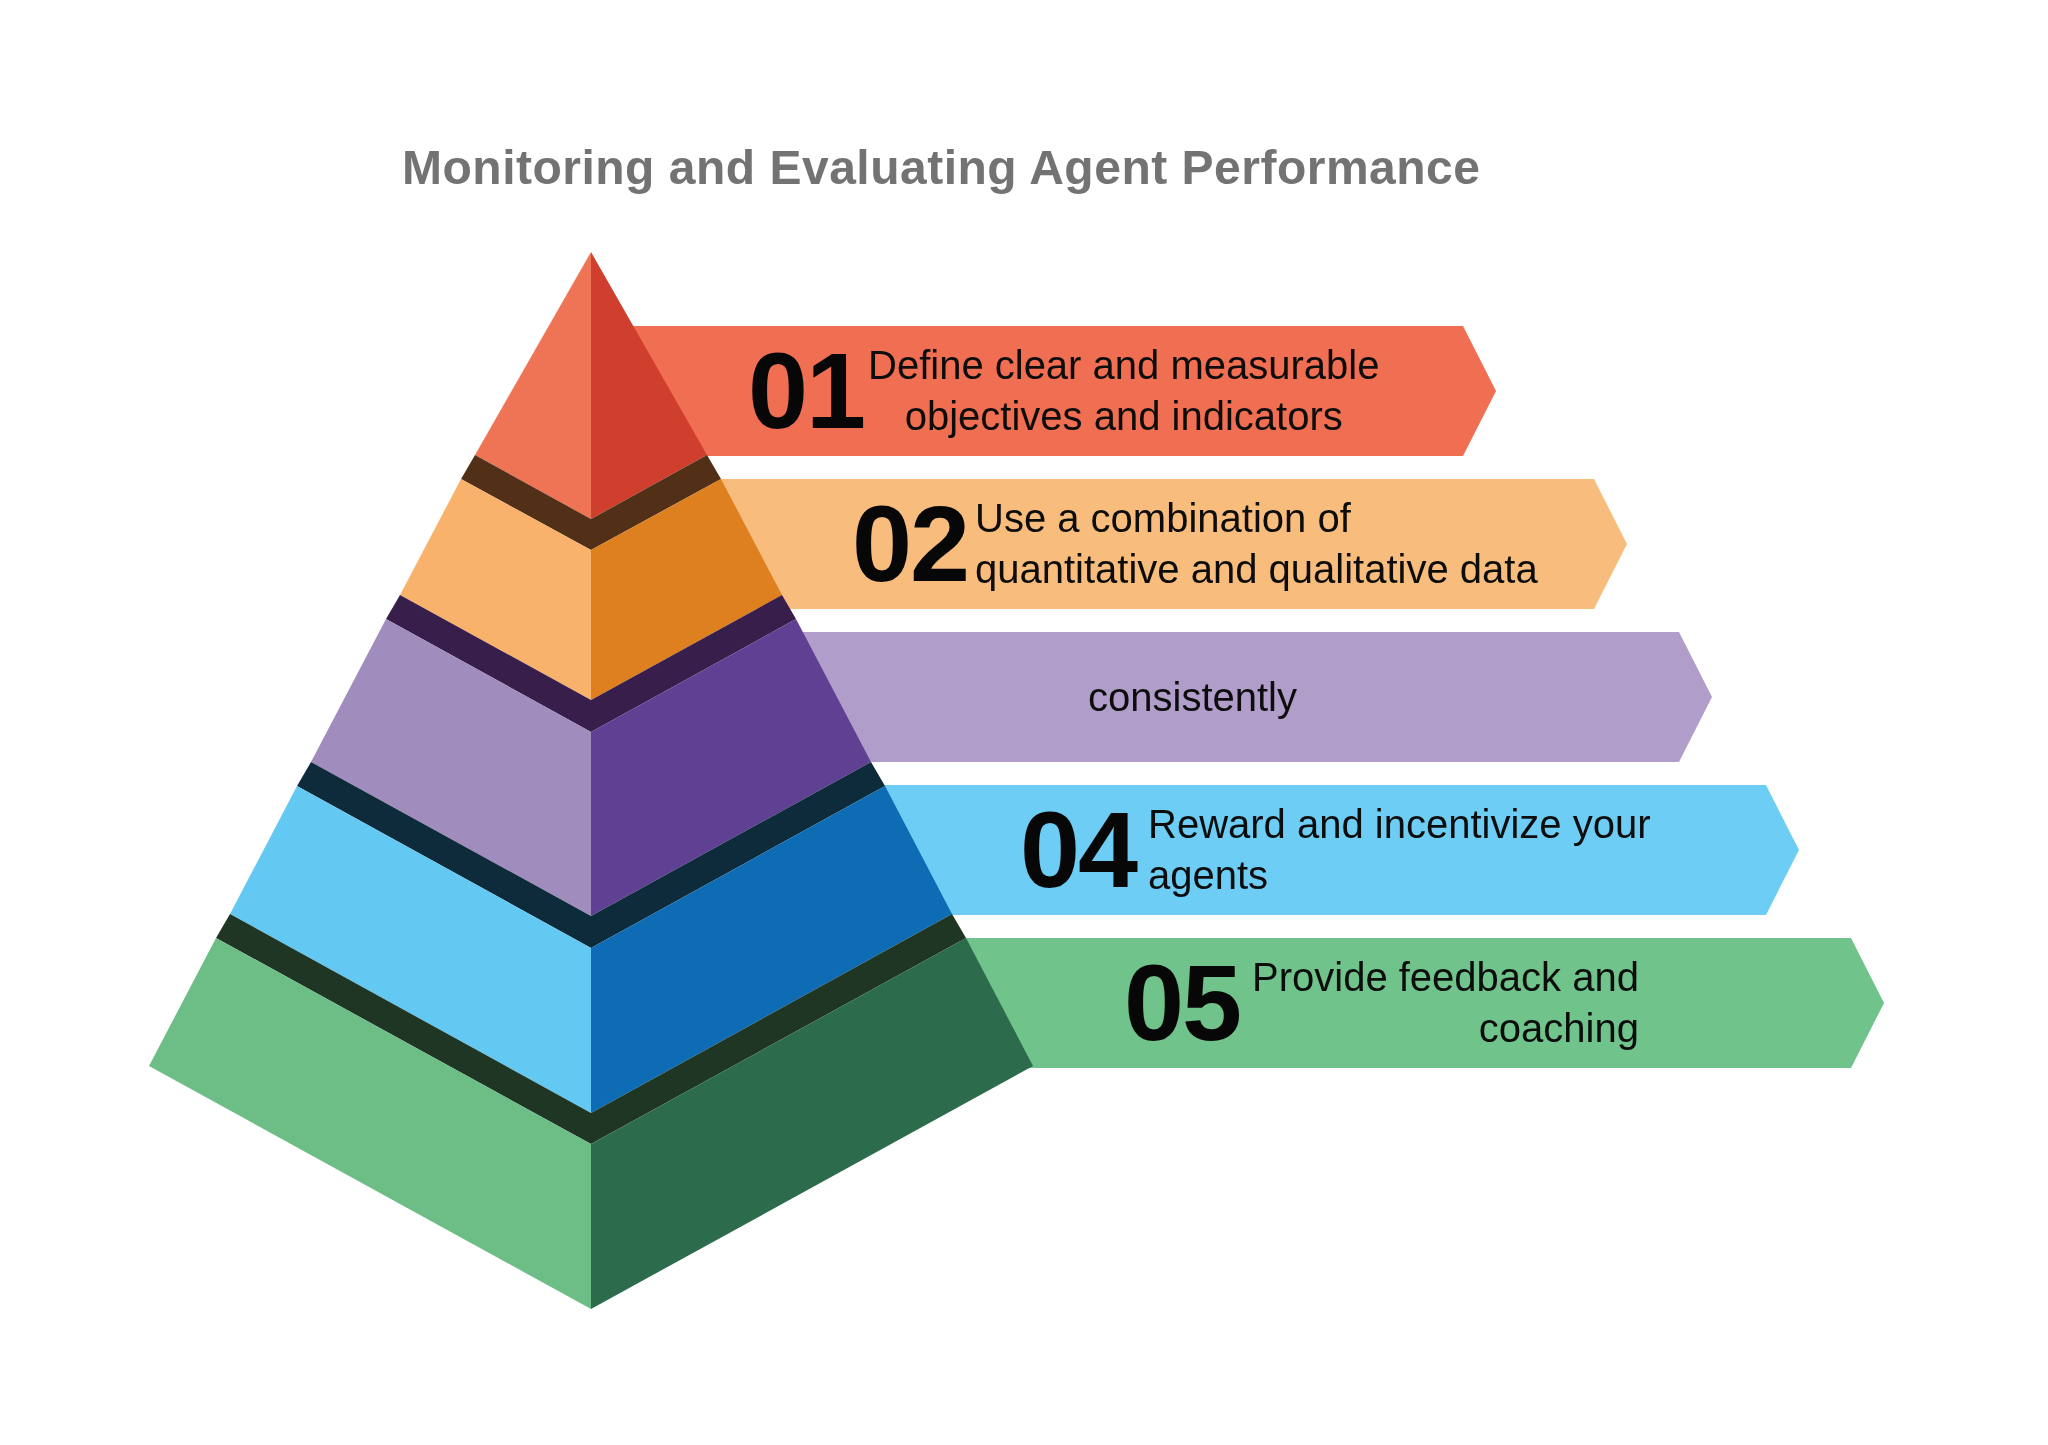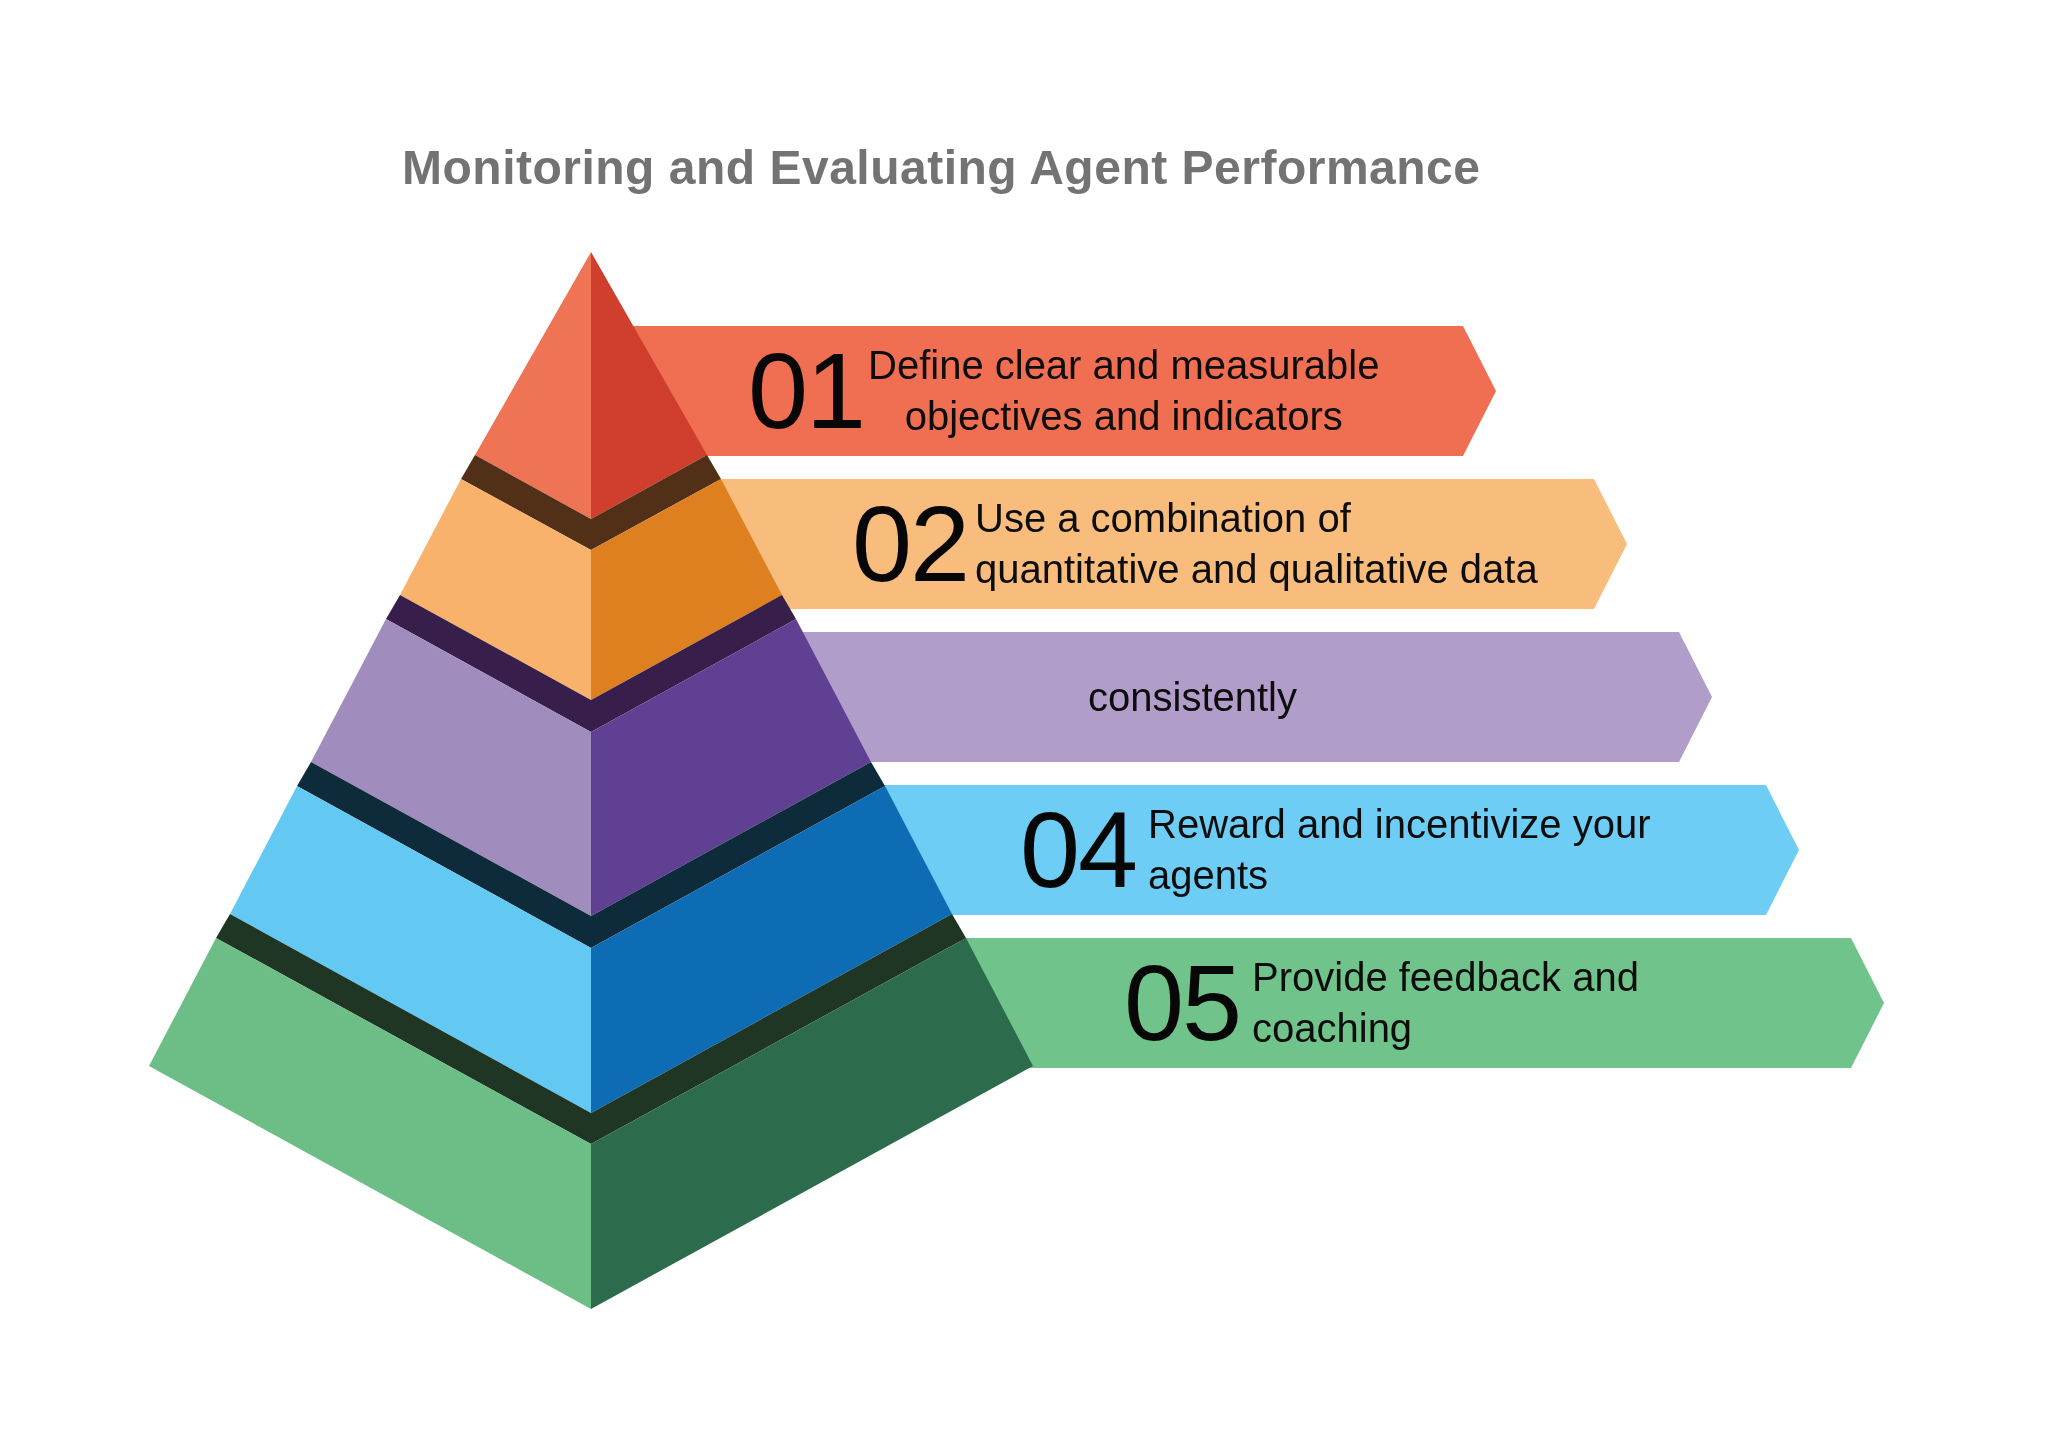--- a/index.html
+++ b/index.html
@@ -33,21 +33,21 @@
   .banner-content {
     position: absolute;
     height: 130px;
     display: flex;
     align-items: center;
     pointer-events: none;
   }
   .banner-number {
     position: absolute;
     font-size: 108px;
-    font-weight: 400;
+    font-weight: 700;
     color: #070707;
     letter-spacing: -2px;
     line-height: 130px;
     white-space: nowrap;
   }
   .banner-lines {
     position: absolute;
     font-size: 40px;
     line-height: 51px;
     color: #0d0d0d;
@@ -61,21 +61,21 @@
   .bc2 .banner-number { left: 137px; text-align: center; }
   .bc2 .banner-lines  { left: 260px; }
   .bc3 { left: 770px; top: 632px; width: 942px; }
   .bc3 .banner-number { left: 192px; }
   .bc3 .banner-lines  { left: 318px; }
   .bc4 { left: 880px; top: 785px; width: 919px; }
   .bc4 .banner-number { left: 132px; margin-left: 8px; }
   .bc4 .banner-lines  { left: 268px; }
   .bc5 { left: 960px; top: 938px; width: 924px; }
   .bc5 .banner-number { left: 164px; }
-  .bc5 .banner-lines  { left: 292px; }
+  .bc5 .banner-lines  { left: 292px; text-align: right; }
 </style>
 </head>
 <body>
 
 <div class="canvas">
 
   <svg class="scene" width="2048" height="1445" viewBox="0 0 2048 1445">
 
     <polygon points="600,326 1463,326 1496,391 1463,456 600,456" fill="#F06E51"></polygon>
     <polygon points="715,479 1594,479 1627,544 1594,609 715,609" fill="#F8BD7D"></polygon>

